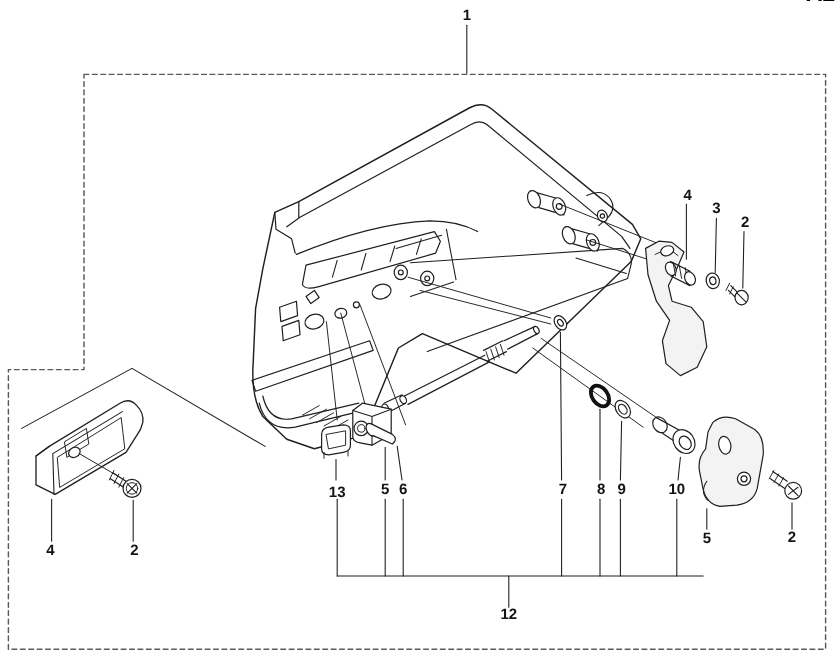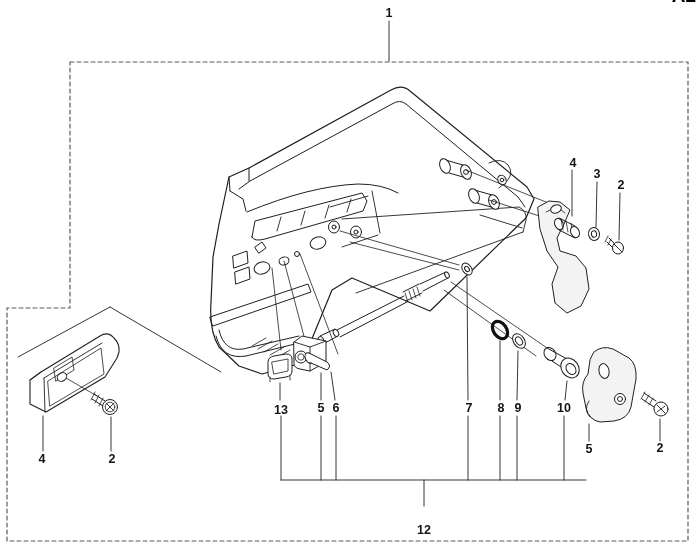--- a/index.html
+++ b/index.html
@@ -222,17 +222,17 @@
   <div class="callout" style="left:621px;top:185px">2</div>
   <div class="callout" style="left:281px;top:410px">13</div>
   <div class="callout" style="left:321px;top:408px">5</div>
   <div class="callout" style="left:336px;top:408px">6</div>
   <div class="callout" style="left:469px;top:408px">7</div>
   <div class="callout" style="left:501px;top:408px">8</div>
   <div class="callout" style="left:518px;top:408px">9</div>
   <div class="callout" style="left:564px;top:408px">10</div>
   <div class="callout" style="left:589px;top:449px">5</div>
   <div class="callout" style="left:660px;top:448px">2</div>
-  <div class="callout" style="left:424px;top:530px">12</div>
+  <div class="callout" style="left:424px;top:512px">12</div>
   <div class="callout" style="left:42px;top:459px">4</div>
   <div class="callout" style="left:112px;top:459px">2</div>
 
 </div>
 
 </body></html>

